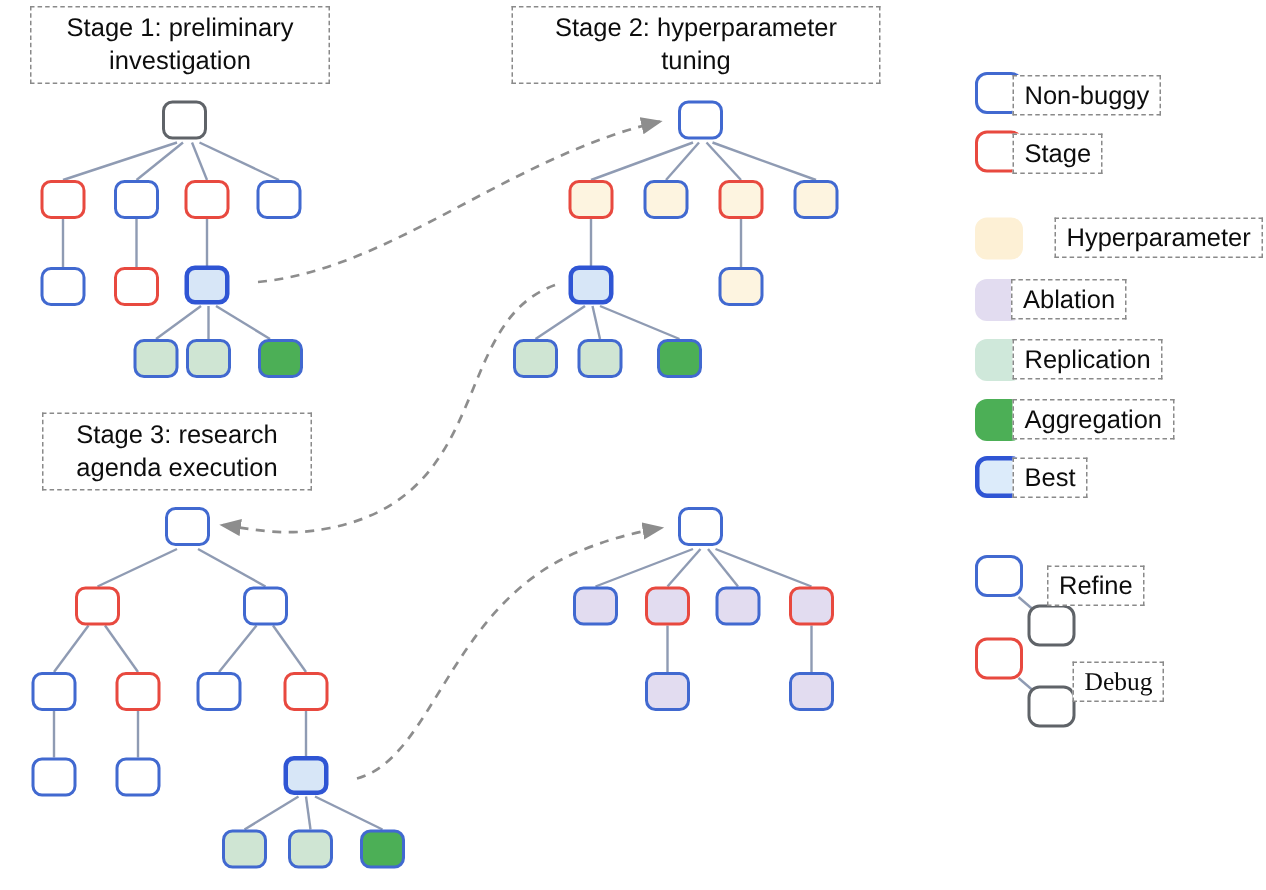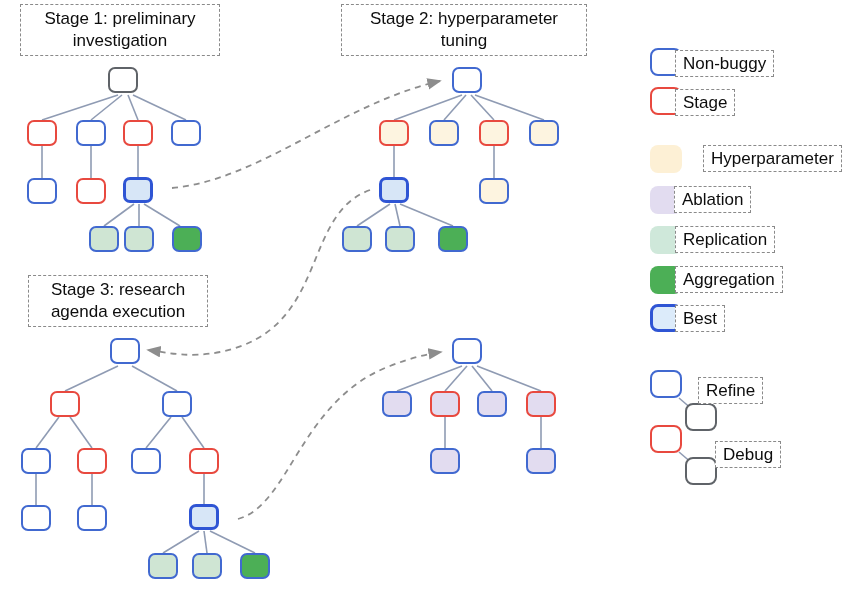--- a/index.html
+++ b/index.html
@@ -236,16 +236,16 @@
 
     <div class="sw fill-best" style="left:650px;top:304px;"></div>
     <div class="legend-label" style="left:675px;top:305px;">Best</div>
 
     <div class="sw outline" style="left:650px;top:370px;"></div>
     <div class="sw outline-gray" style="left:685px;top:403px;"></div>
     <div class="legend-label" style="left:698px;top:377px;">Refine</div>
 
     <div class="sw outline-red" style="left:650px;top:425px;"></div>
     <div class="sw outline-gray" style="left:685px;top:457px;"></div>
-    <div class="legend-label" style="left:715px;top:441px;">Debug</div>
+    <div class="legend-label" style="left:715px;top:441px;font-family:Liberation Serif, serif;">Debug</div>
   </div>
 
 </div>
 
 </body></html>

